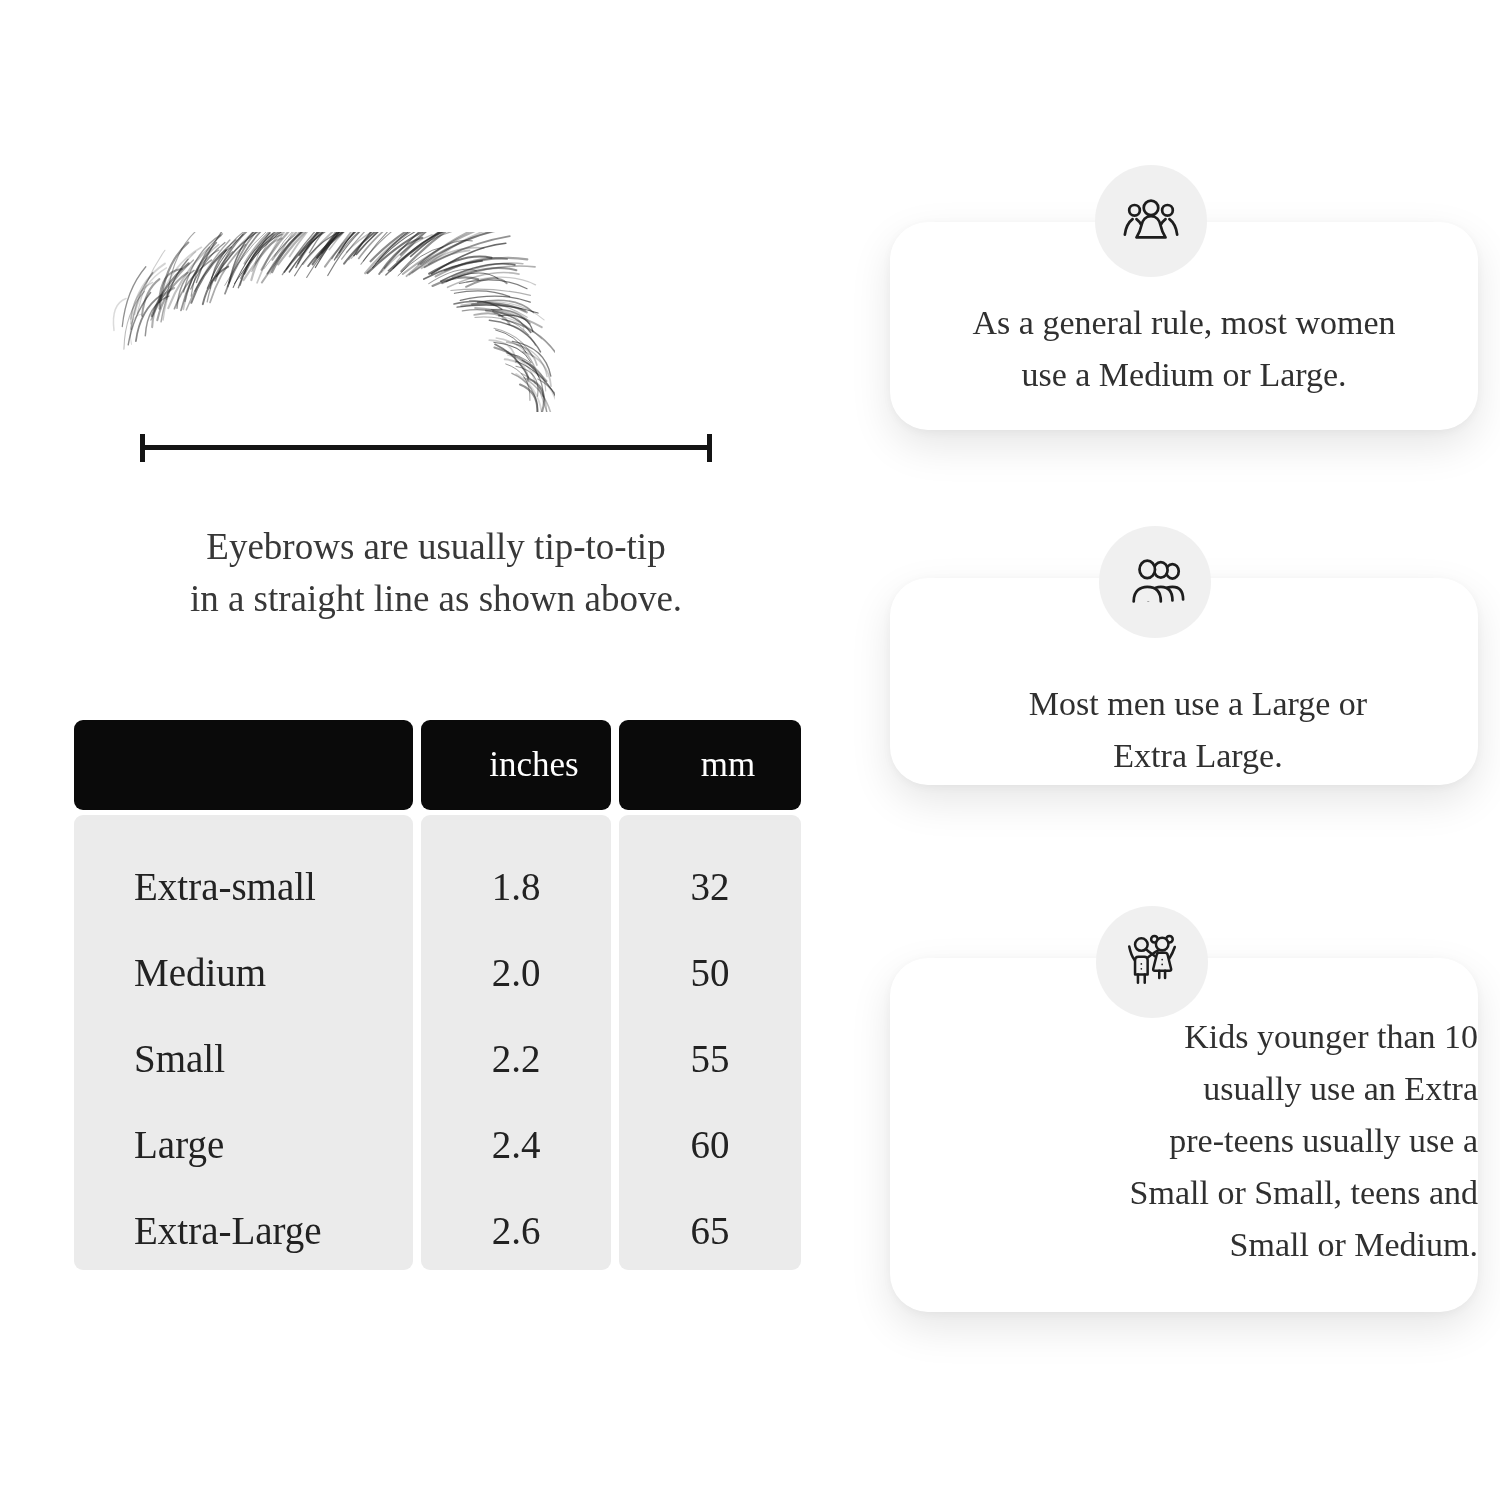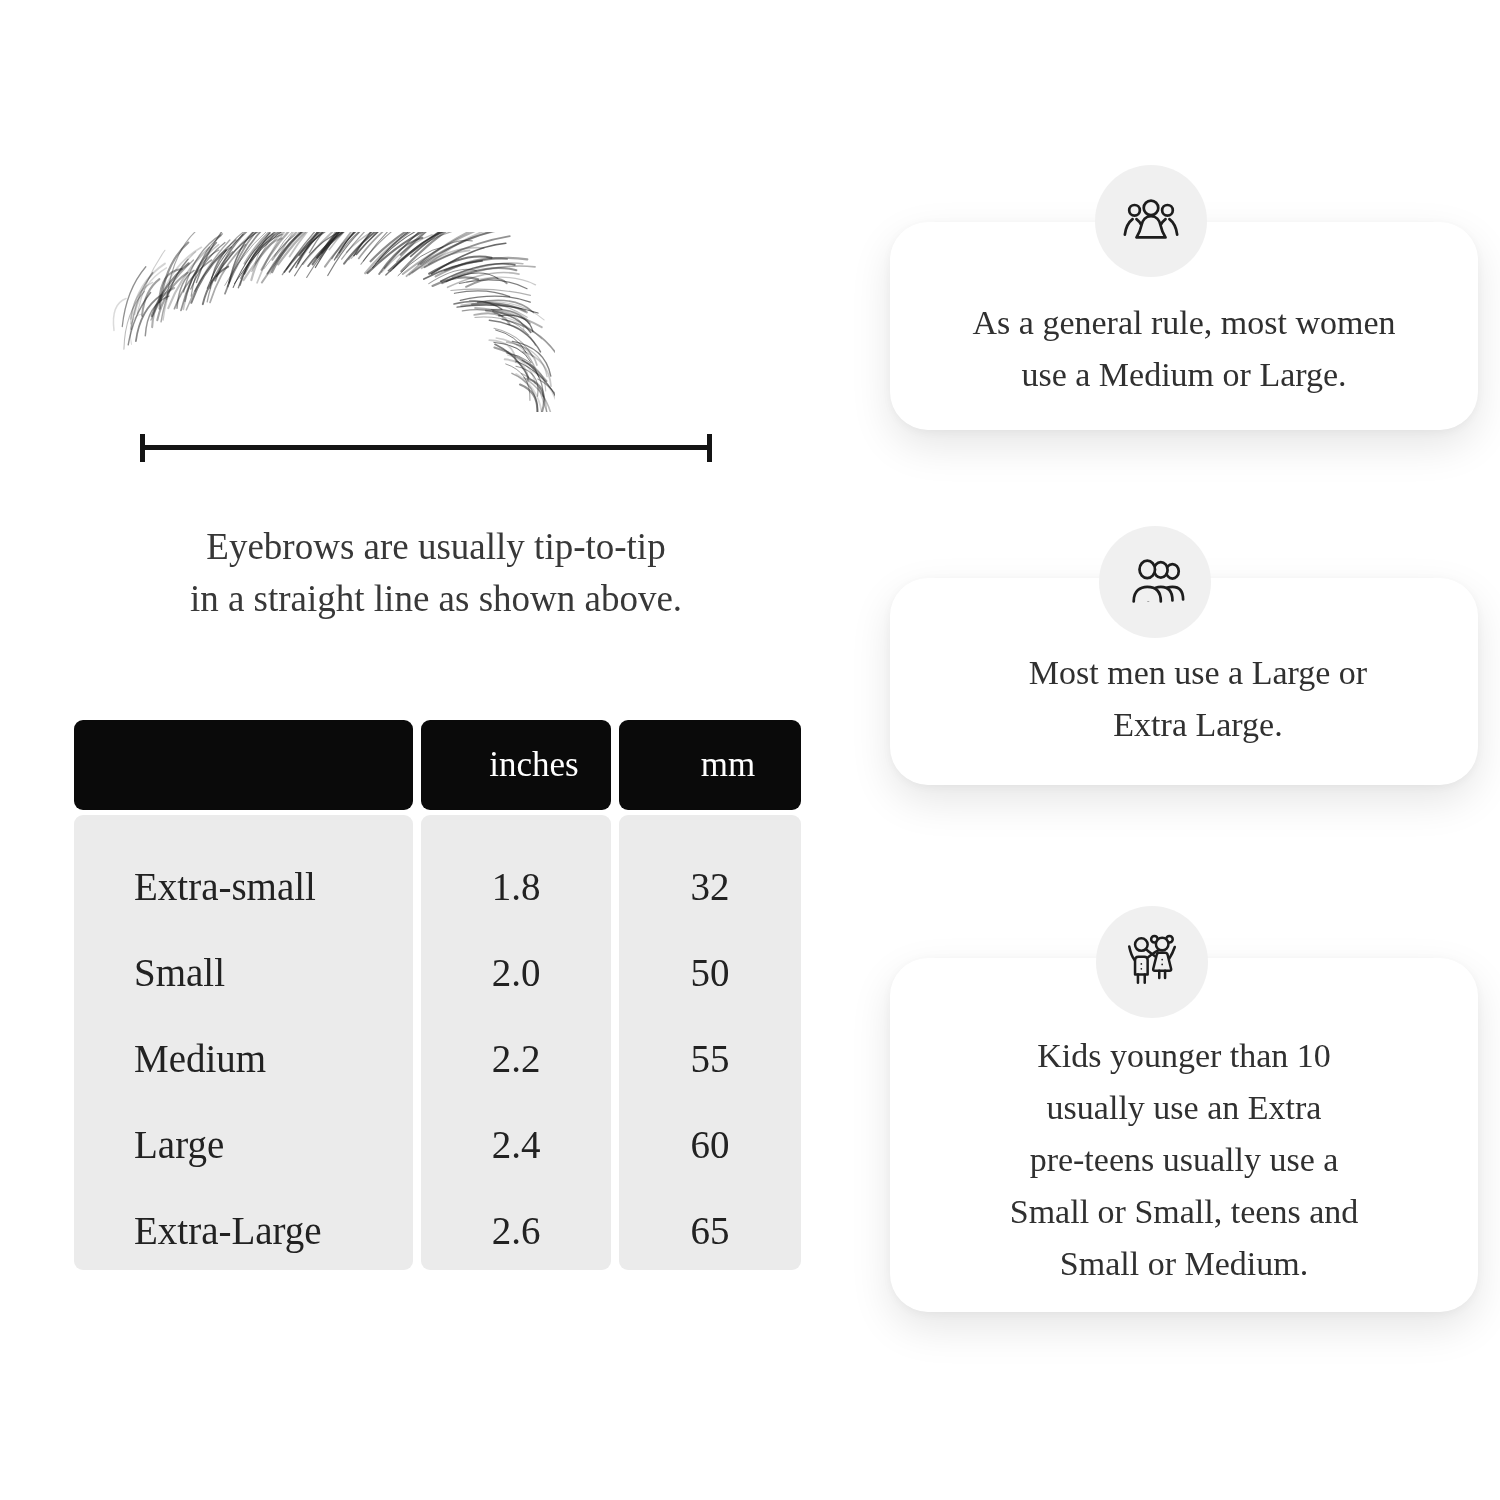--- a/index.html
+++ b/index.html
@@ -32,22 +32,22 @@
 
   
   .card{position:absolute;left:890px;width:588px;background:#ffffff;border-radius:38px;
         box-shadow:0 16px 42px rgba(0,0,0,0.10),0 2px 10px rgba(0,0,0,0.04);}
   .card.card1{top:222px;height:208px;}
   .card.card2{top:578px;height:207px;}
   .card.card3{top:958px;height:354px;}
   .card .lines{position:absolute;left:0;right:0;text-align:center;font-size:34px;
                line-height:52px;color:#303030;}
   .card1 .lines{top:75px;}
-  .card2 .lines{top:69px;padding-left:28px;}
-  .card3 .lines{top:72px;}
+  .card2 .lines{top:100px;padding-left:28px;}
+  .card3 .lines{top:53px;text-align:right;}
   .card .lines span{display:block;}
 
   .badge{position:absolute;width:112px;height:112px;border-radius:50%;background:#f0f0f0;
          display:flex;align-items:center;justify-content:center;z-index:2;}
   .badge.b1{left:1095px;top:165px;}
   .badge.b2{left:1099px;top:526px;}
   .badge.b3{left:1096px;top:906px;}
   .badge svg{display:block;}
 </style>
 </head>
@@ -270,22 +270,22 @@
   <div class="caption">
     <span>Eyebrows are usually tip-to-tip</span>
     <span>in a straight line as shown above.</span>
   </div>
 
   <div class="size-table">
     <div class="tcol c1">
       <div class="thead"></div>
       <div class="tbody">
         <div class="tcell">Extra-small</div>
+        <div class="tcell">Medium</div>
         <div class="tcell">Small</div>
-        <div class="tcell">Medium</div>
         <div class="tcell">Large</div>
         <div class="tcell">Extra-Large</div>
       </div>
     </div>
     <div class="tcol c2">
       <div class="thead">inches</div>
       <div class="tbody">
         <div class="tcell">1.8</div>
         <div class="tcell">2.0</div>
         <div class="tcell">2.2</div>

